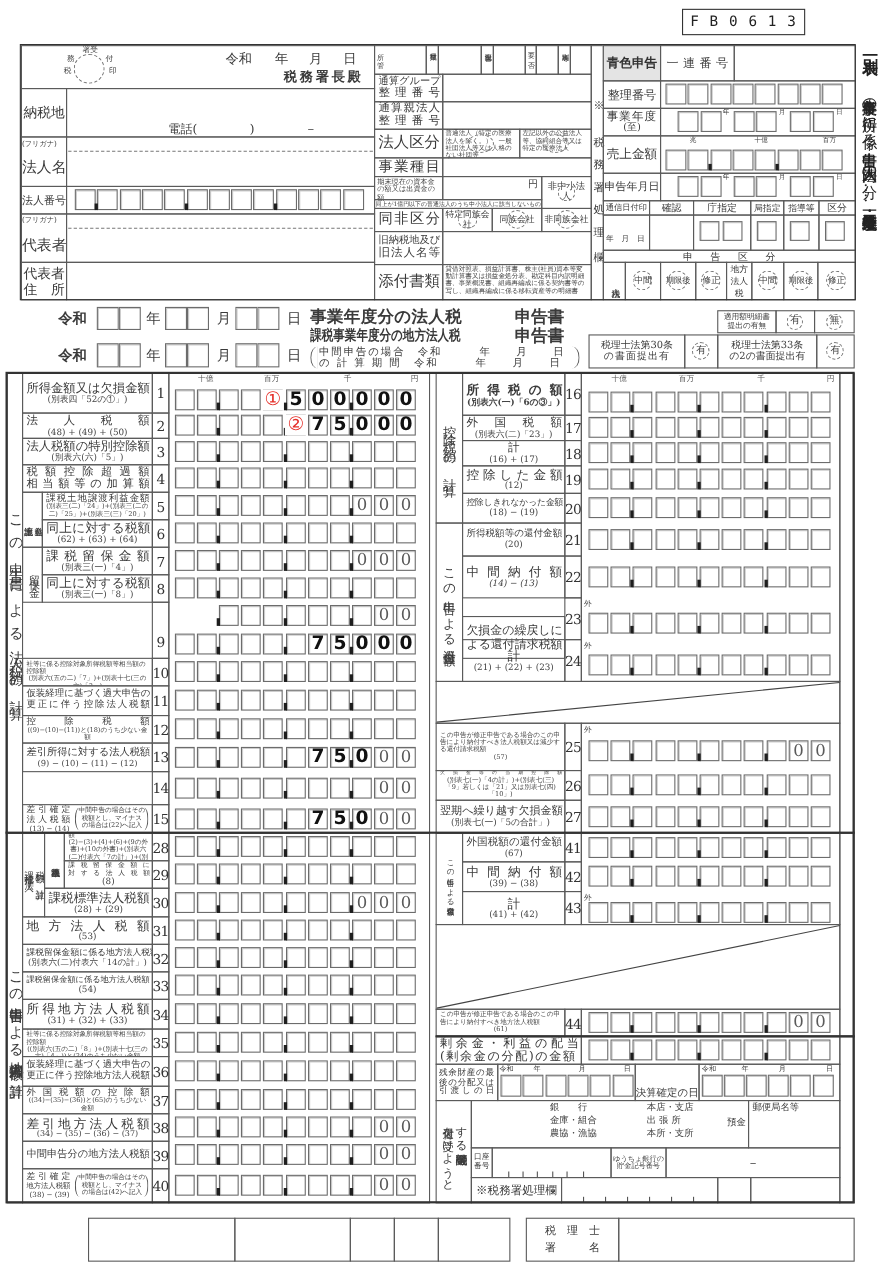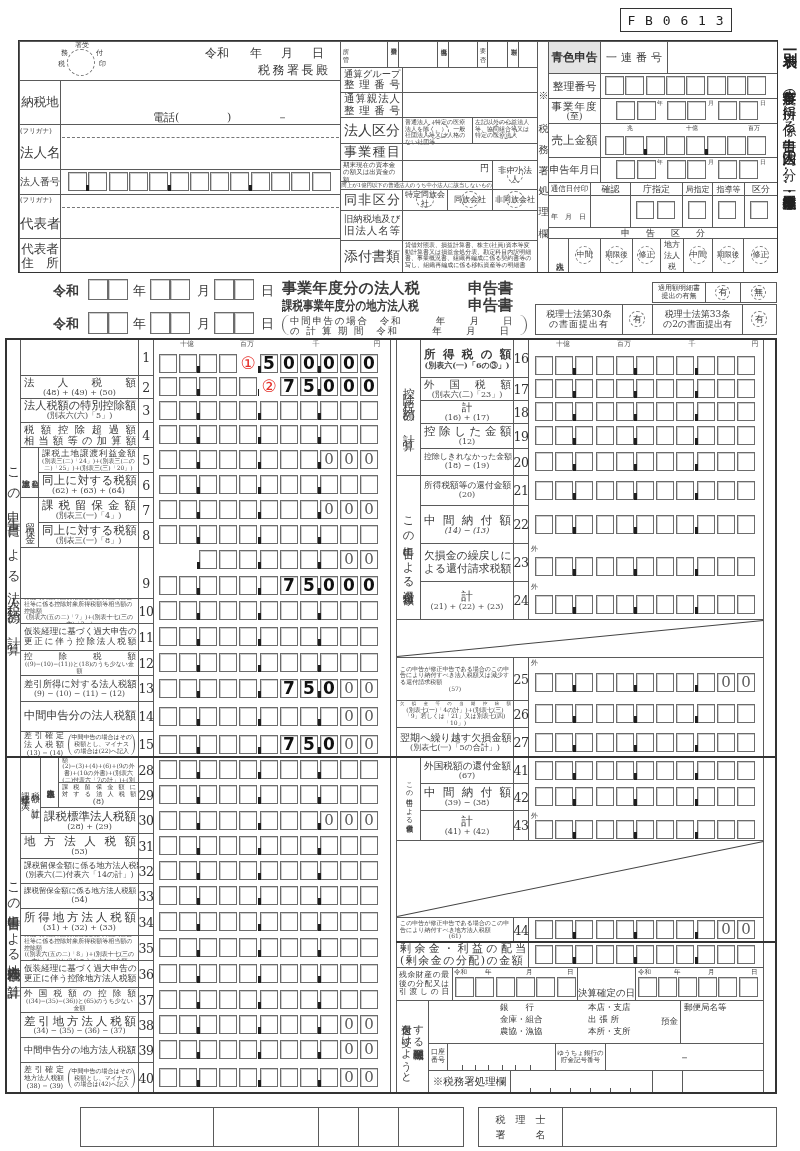--- a/index.html
+++ b/index.html
@@ -35,21 +35,21 @@
     <div class="dc" style="left: 67px; top: 49px; width: 28px; height: 27px;"></div>
     <div class="t" style="left: 75px; top: 42px; font-size: 7px;">署受</div>
     <div class="t" style="left: 61px; top: 50px; font-size: 7px;">務</div>
     <div class="t" style="left: 96px; top: 50px; font-size: 7px;">付</div>
     <div class="t" style="left: 58px; top: 61px; font-size: 7px;">税</div>
     <div class="t" style="left: 99px; top: 61px; font-size: 7px;">印</div>
     <div class="t" style="left: 205px; top: 47px; font-size: 12px;">令和</div>
     <div class="t" style="left: 250px; top: 47px; font-size: 12px;">年</div>
     <div class="t" style="left: 281px; top: 47px; font-size: 12px;">月</div>
     <div class="t" style="left: 312px; top: 47px; font-size: 12px;">日</div>
-    <div class="t" style="left: 258px; top: 64px; font-size: 12px; letter-spacing: 2.5px;">税務署長殿</div>
+    <div class="t" style="left: 258px; top: 64px; font-size: 12px; letter-spacing: 2.5px; font-weight: bold;">税務署長殿</div>
     <div class="c fx" style="left: 19px; top: 80px; width: 42px; height: 45px;">
       <span style="font-size: 12.5px;">納税地</span>
     </div>
     <div class="c" style="left: 60px; top: 80px; width: 281px; height: 45px;"></div>
     <div class="t" style="left: 153px; top: 112px; font-size: 11px;">電話(</div>
     <div class="t" style="left: 227px; top: 112px; font-size: 11px;">)</div>
     <div class="t" style="left: 277px; top: 112px; font-size: 11px;">－</div>
     <div class="c" style="left: 19px; top: 124px; width: 42px; height: 46px;"></div>
     <div class="t" style="left: 20px; top: 128px; font-size: 6.5px;">(フリガナ)</div>
     <div class="t" style="left: 20px; top: 146px; font-size: 13.5px;">法人名</div>
@@ -379,20 +379,24 @@
       <div style="display: flex; flex-direction: row-reverse; align-items: flex-start; justify-content: center; gap: 1px;">
         <span style="writing-mode: vertical-rl; font-size: 8px; letter-spacing: 0px; line-height: 1.05;">基準法人税額</span>
       </div>
     </div>
     <div class="c" style="left: 153px; top: 339px; width: 238px; height: 419px;"></div>
     <div class="c" style="left: 153px; top: 757px; width: 238px; height: 337px;"></div>
     <div class="t" style="left: 180px; top: 341px; font-size: 7px; color: rgb(85, 85, 85);">十億</div>
     <div class="t" style="left: 240px; top: 341px; font-size: 7px; color: rgb(85, 85, 85);">百万</div>
     <div class="t" style="left: 312.5px; top: 341px; font-size: 7px; color: rgb(85, 85, 85);">千</div>
     <div class="t" style="left: 373.5px; top: 341px; font-size: 7px; color: rgb(85, 85, 85);">円</div>
+    <div class="c col" style="left: 20px; top: 339px; width: 119px; height: 37px; padding: 1px 3px;">
+      <span style="display: block; font-size: 11.2px; letter-spacing: 0px; line-height: 1.12; white-space: nowrap; align-self: flex-start;">所得金額又は欠損金額</span>
+      <span style="font-size: 8px; line-height: 1.1; color: rgb(68, 68, 68); white-space: nowrap;">(別表四「52の①」)</span>
+    </div>
     <div class="c fx" style="left: 138px; top: 339px; width: 16px; height: 37px;">
       <span class="num">1</span>
     </div>
     <div class="box" style="left: 159px; top: 354px; width: 18px; height: 19px;"></div>
     <div class="box" style="left: 179px; top: 354px; width: 18px; height: 19px;"></div>
     <div class="box" style="left: 199px; top: 354px; width: 18px; height: 19px;"></div>
     <div class="tick" style="left: 197px; top: 366px; width: 3px; height: 7px;"></div>
     <div class="box" style="left: 219px; top: 354px; width: 18px; height: 19px;"></div>
     <div class="box" style="left: 239px; top: 354px; width: 18px; height: 19px;"></div>
     <div class="box" style="left: 260px; top: 354px; width: 18px; height: 19px;">
@@ -716,23 +720,20 @@
     <div class="box" style="left: 320px; top: 679px; width: 18px; height: 19px;">
       <span class="dg">0</span>
     </div>
     <div class="tick" style="left: 318px; top: 691px; width: 3px; height: 7px;"></div>
     <div class="box" style="left: 340px; top: 679px; width: 18px; height: 19px;">
       <span class="pp">0</span>
     </div>
     <div class="box" style="left: 360px; top: 679px; width: 18px; height: 19px;">
       <span class="pp">0</span>
     </div>
-    <div class="c col" style="left: 20px; top: 701px; width: 119px; height: 31px; padding: 1px 3px;">
-      <span style="display: block; font-size: 11.2px; letter-spacing: 0px; line-height: 1.12; white-space: nowrap; align-self: flex-start;">中間申告分の法人税額</span>
-    </div>
     <div class="c fx" style="left: 138px; top: 701px; width: 16px; height: 31px;">
       <span class="num">14</span>
     </div>
     <div class="box" style="left: 159px; top: 707px; width: 18px; height: 19px;"></div>
     <div class="box" style="left: 179px; top: 707px; width: 18px; height: 19px;"></div>
     <div class="box" style="left: 199px; top: 707px; width: 18px; height: 19px;"></div>
     <div class="tick" style="left: 197px; top: 719px; width: 3px; height: 7px;"></div>
     <div class="box" style="left: 219px; top: 707px; width: 18px; height: 19px;"></div>
     <div class="box" style="left: 239px; top: 707px; width: 18px; height: 19px;"></div>
     <div class="box" style="left: 260px; top: 707px; width: 18px; height: 19px;"></div>
@@ -1255,21 +1256,21 @@
     <div class="box" style="left: 596px; top: 515px; width: 18px; height: 19px;"></div>
     <div class="box" style="left: 616px; top: 515px; width: 18px; height: 19px;"></div>
     <div class="box" style="left: 636px; top: 515px; width: 18px; height: 19px;"></div>
     <div class="tick" style="left: 634px; top: 527px; width: 3px; height: 7px;"></div>
     <div class="box" style="left: 656px; top: 515px; width: 18px; height: 19px;"></div>
     <div class="box" style="left: 676px; top: 515px; width: 18px; height: 19px;"></div>
     <div class="box" style="left: 697px; top: 515px; width: 18px; height: 19px;"></div>
     <div class="tick" style="left: 695px; top: 527px; width: 3px; height: 7px;"></div>
     <div class="box" style="left: 717px; top: 515px; width: 18px; height: 19px;"></div>
     <div class="box" style="left: 737px; top: 515px; width: 18px; height: 19px;"></div>
-    <div class="c col" style="left: 420px; top: 543px; width: 94px; height: 39px; padding: 1px 3px;">
+    <div class="c col" style="left: 420px; top: 560px; width: 94px; height: 39px; padding: 1px 3px;">
       <span style="display: block; font-size: 10.875px; letter-spacing: 0px; line-height: 1.12; white-space: nowrap; align-self: flex-start;">欠損金の繰戻しに</span>
       <span style="display: block; font-size: 10.875px; letter-spacing: 0px; line-height: 1.12; white-space: nowrap; align-self: flex-start;">よる還付請求税額</span>
     </div>
     <div class="c fx" style="left: 513px; top: 543px; width: 16px; height: 39px;">
       <span class="num">23</span>
     </div>
     <div class="t" style="left: 531px; top: 546px; font-size: 7px; color: rgb(68, 68, 68);">外</div>
     <div class="box" style="left: 535px; top: 557px; width: 18px; height: 19px;"></div>
     <div class="box" style="left: 555px; top: 557px; width: 18px; height: 19px;"></div>
     <div class="box" style="left: 575px; top: 557px; width: 18px; height: 19px;"></div>

